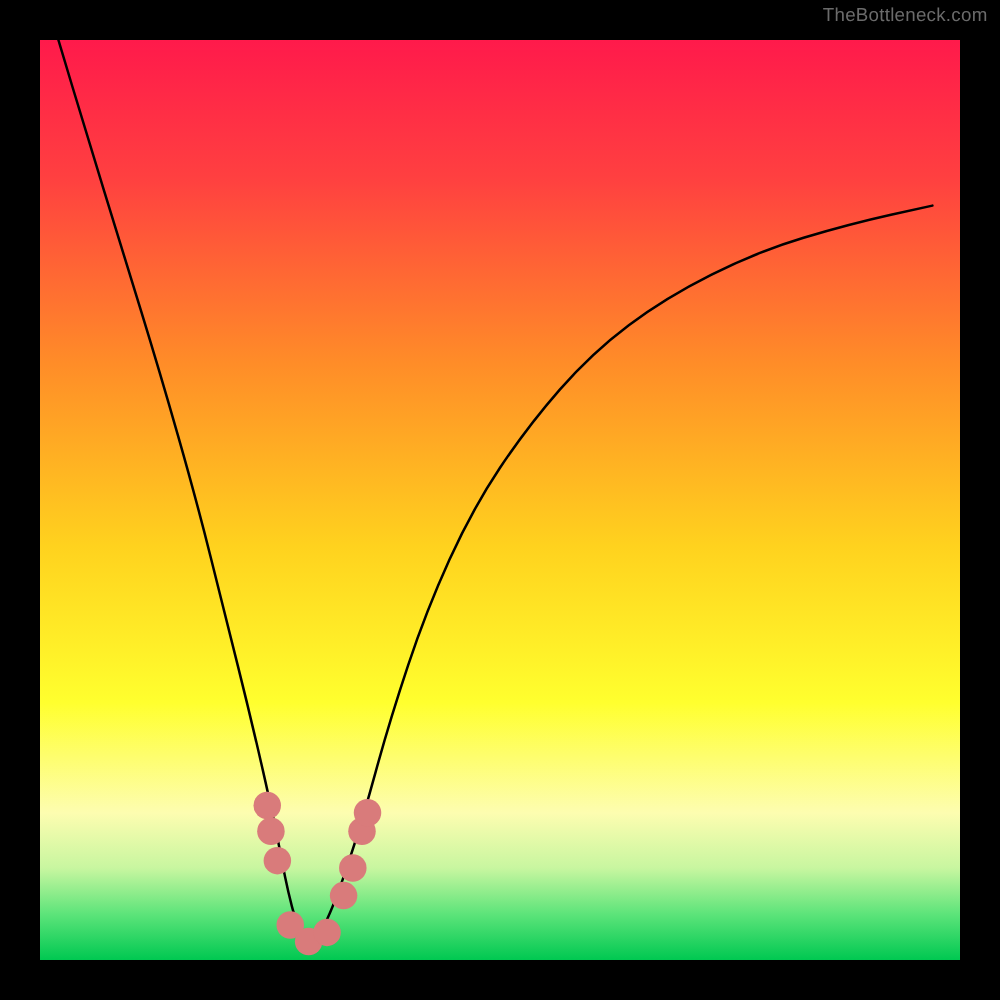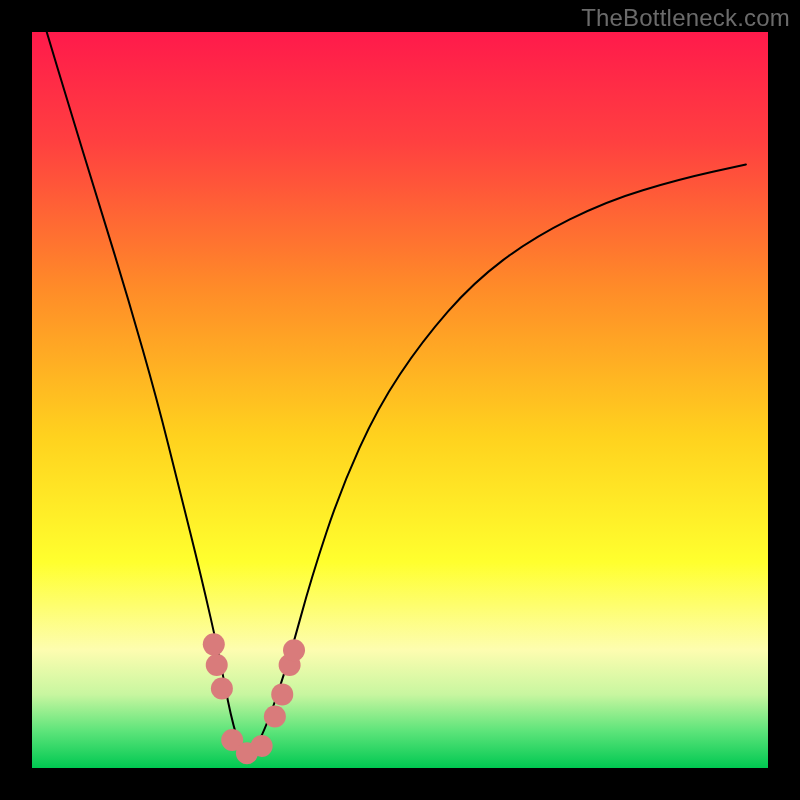--- a/index.html
+++ b/index.html
@@ -24,21 +24,21 @@
     top: 32px;
     width: 736px;
     height: 736px;
     overflow: hidden;
   }
   .watermark {
     position: absolute;
     top: 4px;
     right: 10px;
     font-family: Arial, Helvetica, sans-serif;
-    font-size: 24px;
+    font-size: 15px;
     color: #6b6b6b;
     letter-spacing: 0.2px;
     user-select: none;
   }
 </style>
 </head>
 <body>
 
 <div class="frame">
   <div class="plot">

